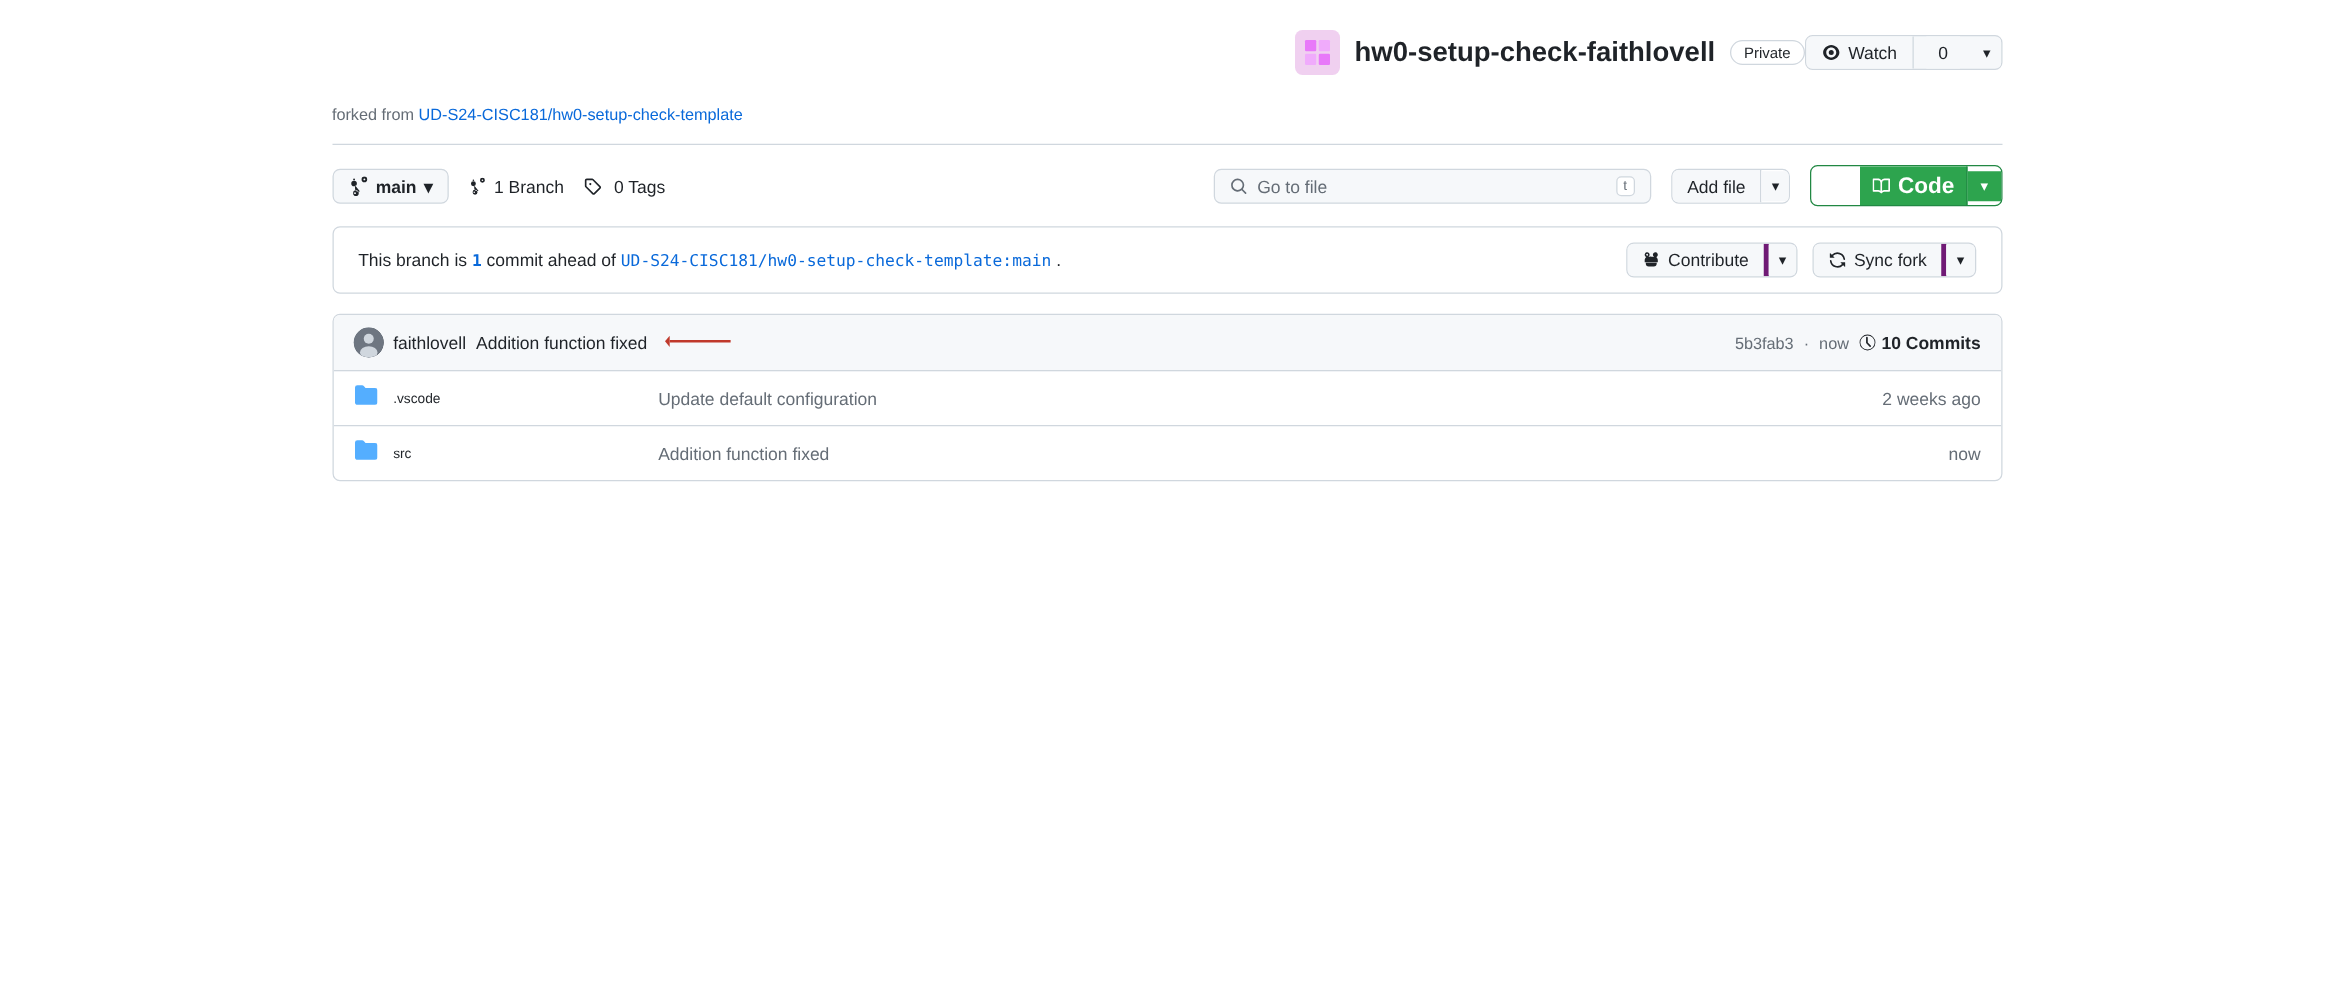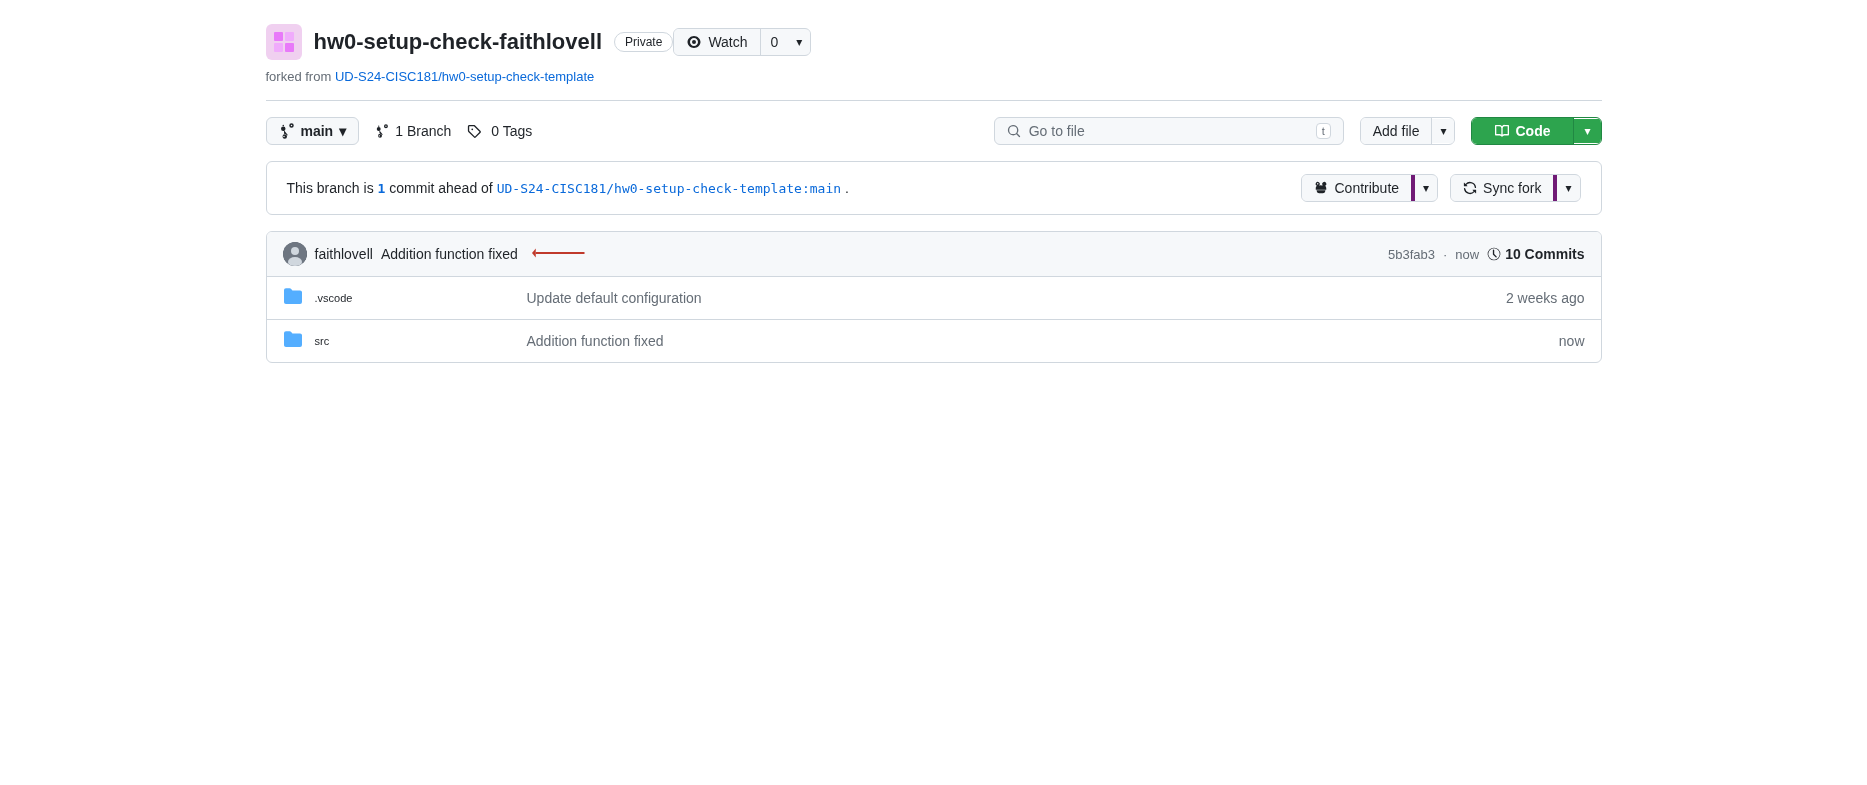--- a/index.html
+++ b/index.html
@@ -11,22 +11,22 @@
     }
     .page-container {
       max-width: 1400px;
       margin: 0 auto;
       padding: 24px 32px;
     }
     
     .repo-header {
       display: flex;
       align-items: center;
-      justify-content: flex-start;
-      margin-bottom: 9px;
+      justify-content: flex-end;
+      margin-bottom: 24px;
     }
     .repo-title-left {
       display: flex;
       align-items: center;
       gap: 12px;
     }
     .repo-icon {
       width: 36px;
       height: 36px;
       border-radius: 6px;
@@ -45,21 +45,21 @@
       border: 1px solid #d0d7de;
       border-radius: 20px;
       padding: 2px 10px;
       font-size: 12px;
       font-weight: 500;
       color: #1f2328;
     }
     .watch-button {
       display: flex;
       align-items: center;
-      gap: 0;
+      gap: 10px;
       border: 1px solid #d0d7de;
       border-radius: 6px;
       overflow: hidden;
       cursor: pointer;
       background: #f6f8fa;
     }
     .watch-button-main {
       display: flex;
       align-items: center;
       gap: 6px;
@@ -194,27 +194,28 @@
       gap: 0;
       border: 1px solid #218843;
       border-radius: 6px;
       overflow: hidden;
       cursor: pointer;
     }
     .code-btn-main {
       display: flex;
       align-items: center;
       gap: 6px;
-      padding: 5px 23px;
+      padding: 5px 10px;
       background: #2da44e;
       color: #ffffff;
-      font-size: 14px;
+      font-size: 18px;
       font-weight: 600;
       cursor: pointer;
       border-right: 1px solid #218843;
+      margin-left: 39px;
     }
     .code-btn-caret {
       padding: 5px 10px;
       background: #2da44e;
       color: #ffffff;
       font-size: 12px;
       cursor: pointer;
     }
     
     .branch-banner {

